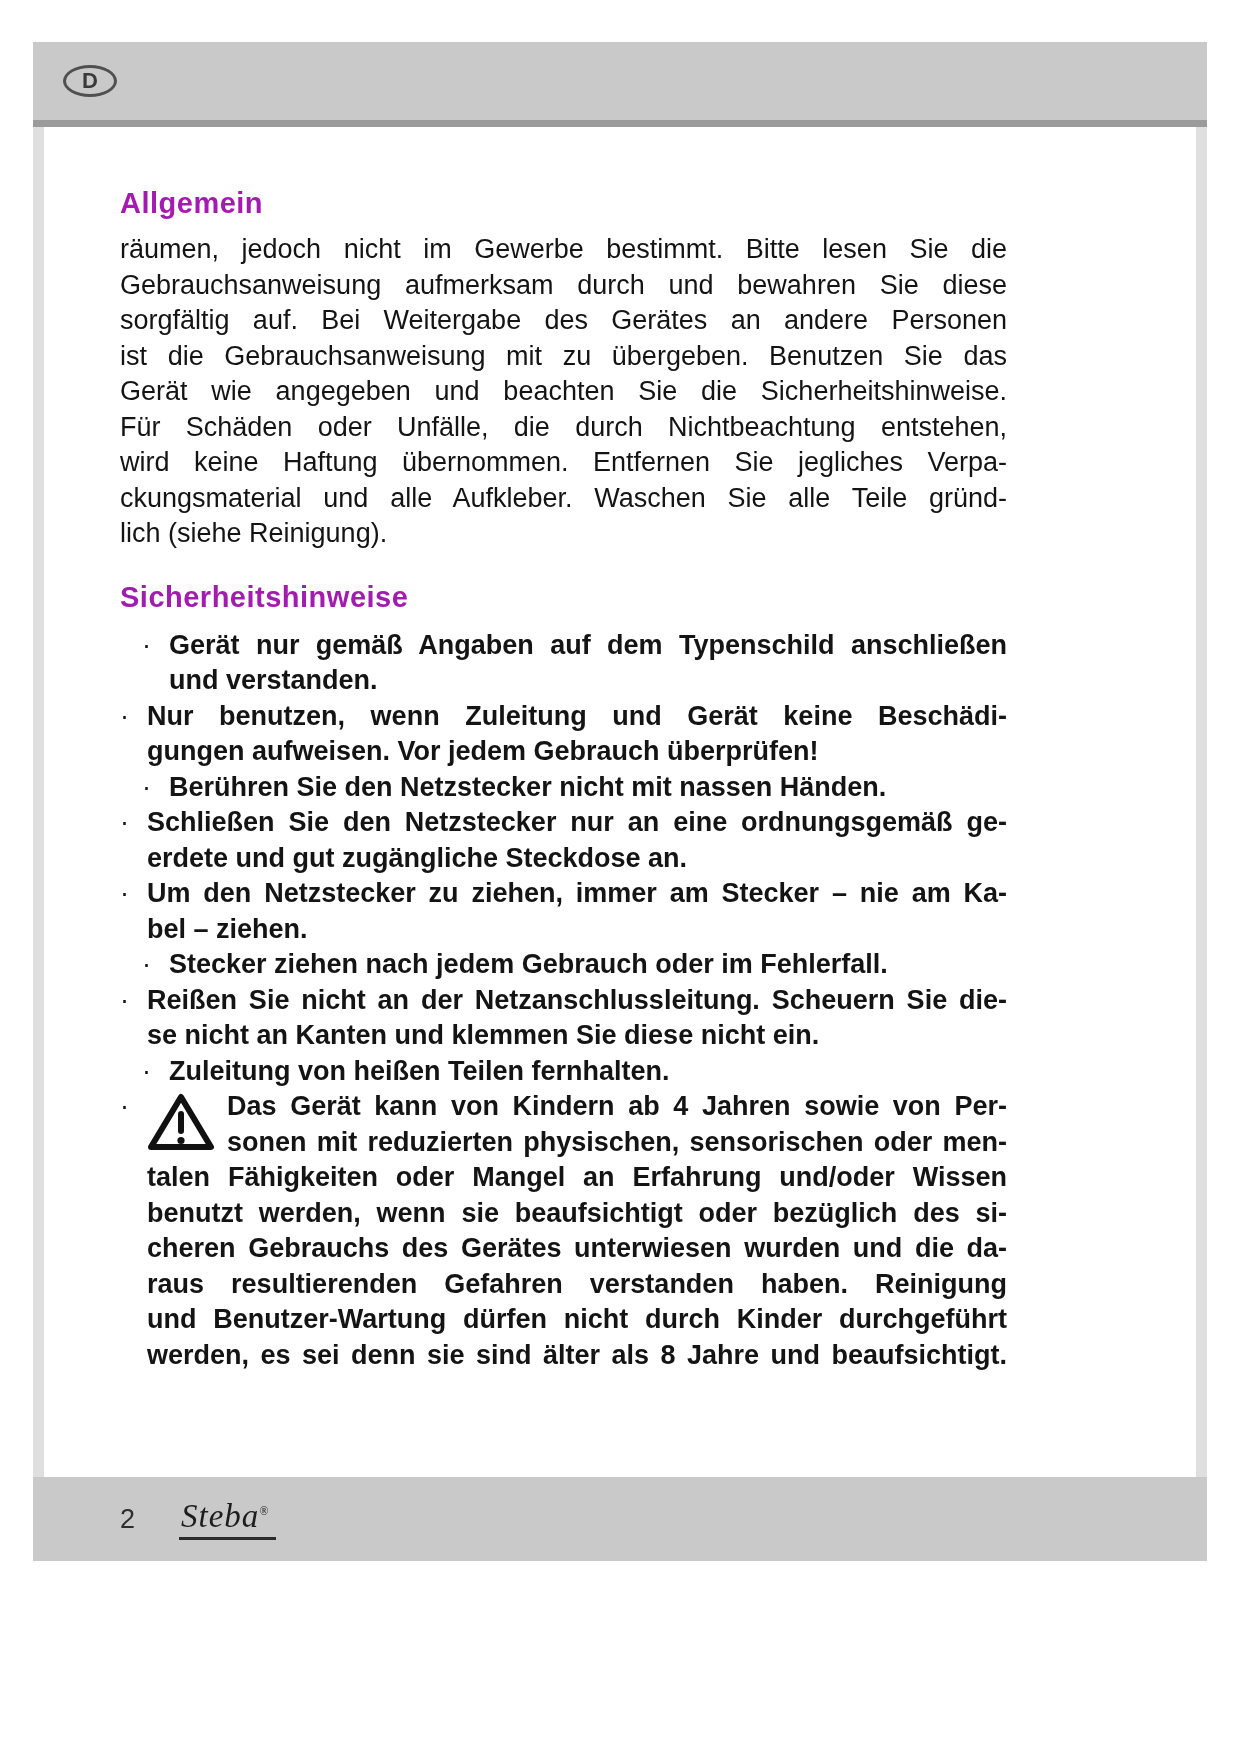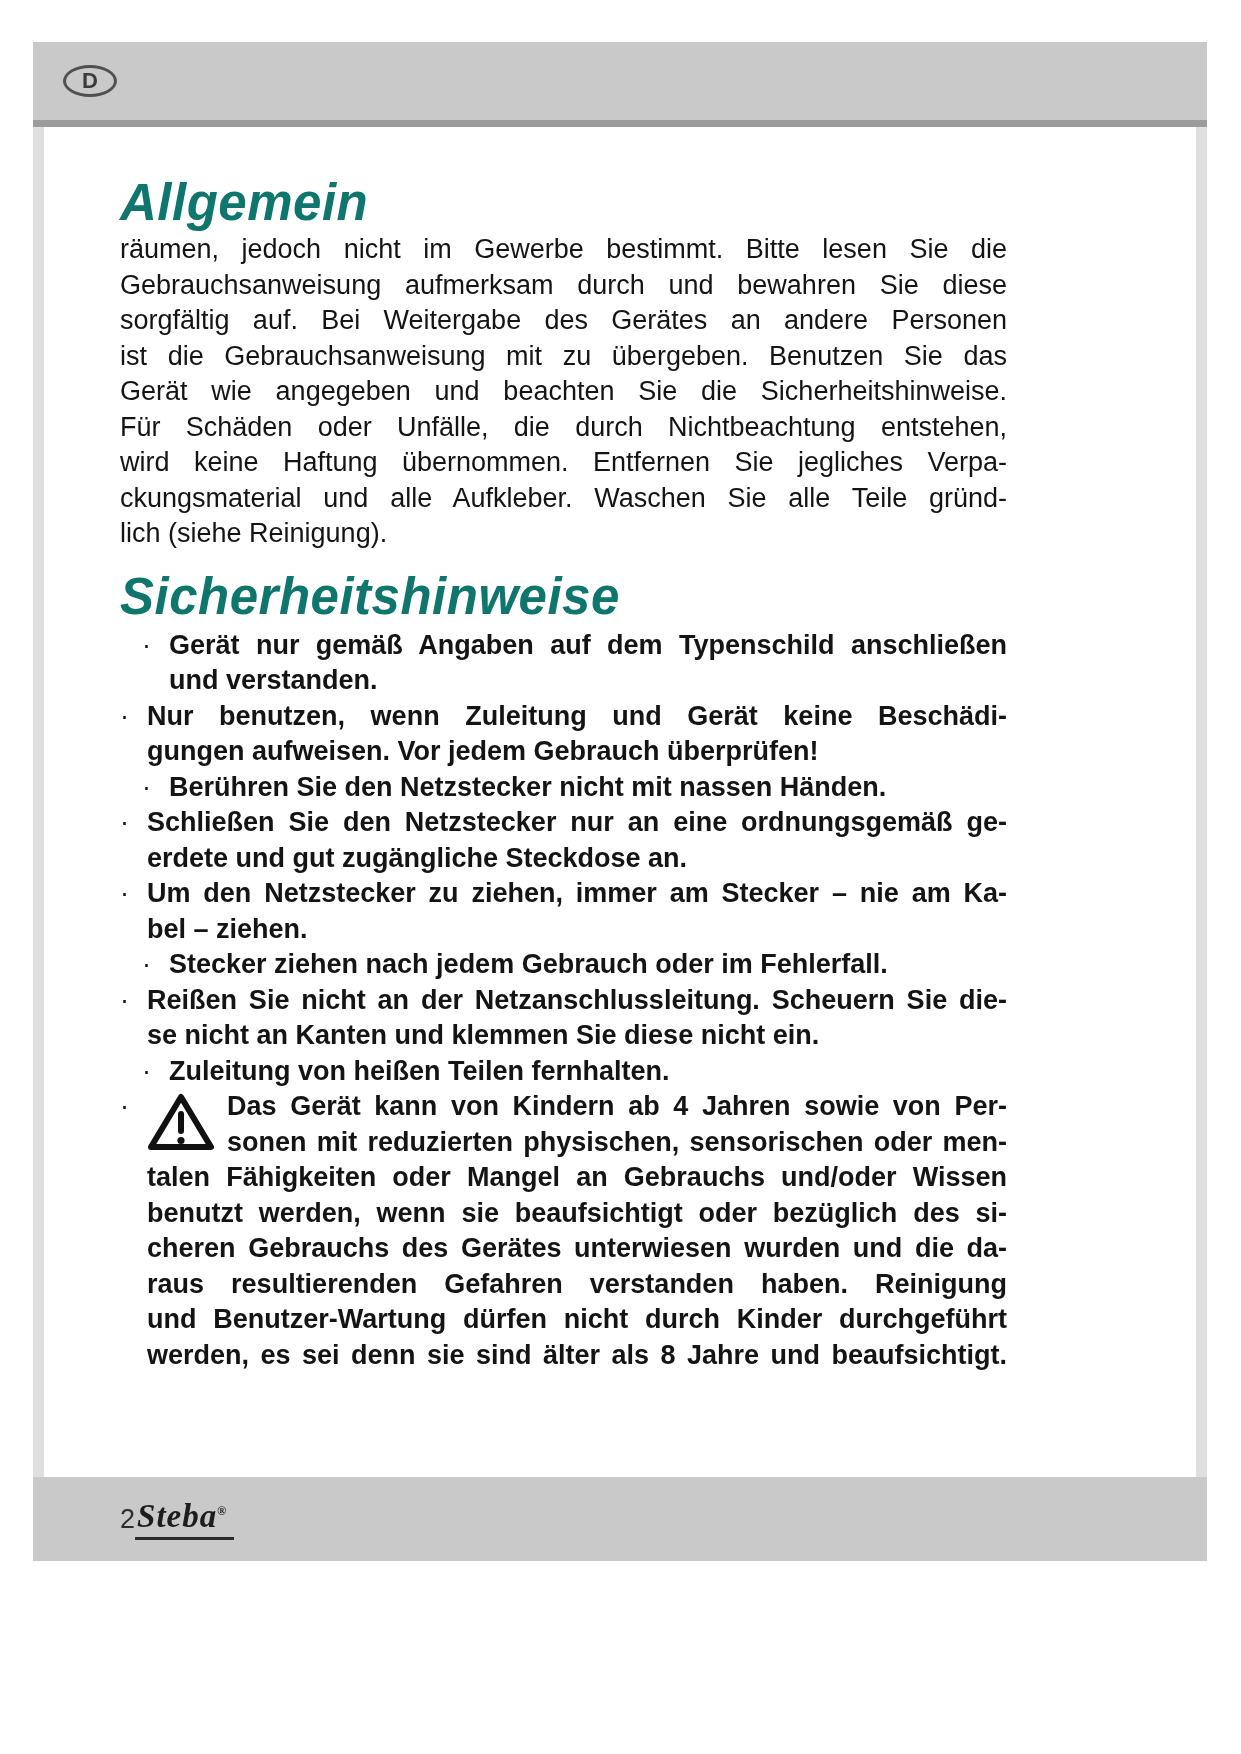--- a/index.html
+++ b/index.html
@@ -22,30 +22,30 @@
   }
   .side { position:absolute; top:127px; height:1350px; width:11px; background:#dfdfdf; }
   .side.left  { left:33px; }
   .side.right { left:1196px; }
   .band-bottom {
     position:absolute; left:33px; top:1477px; width:1174px; height:84px;
     background:#c9c9c9; display:flex; align-items:center;
   }
   .pagenum { margin-left:87px; font-size:27px; color:#2e2e2e; }
   .logo {
-    font-family:"Liberation Serif", serif;
-    font-style:italic; font-weight:700; font-size:33px; color:#1d1d1d;
+    margin-left:44px; font-family:"Liberation Serif", serif;
+    font-style:italic; font-weight:400; font-size:33px; color:#1d1d1d;
     border-bottom:3px solid #2b2b2b; padding:0 8px 2px 2px; letter-spacing:1px;
   }
   .logo .mark { font-size:12px; vertical-align:super; letter-spacing:0; }
 
   
   .content { position:absolute; left:120px; top:180px; width:887px;
              font-size:27px; line-height:35.5px; color:#141414; }
-  .head { font-size:51px; line-height:46px; font-weight:700; letter-spacing:.5px; color:#0f766e;font-style:italic; }
+  .head { font-size:29px; line-height:46px; font-weight:700; letter-spacing:.5px; color:#a21caf; }
   .head2 { margin-top:22px; }
   .para { margin-top:6px; }
   .line { text-align:justify; text-align-last:justify; }
   .line.left { text-align:right; text-align-last:left; }
 
   .bullets { margin-top:8px; }
   .bullet { display:flex; }
   .bullet .marker { flex:0 0 27px; width:27px; }
   .bullet.indent .marker { flex:0 0 49px; width:49px; padding-left:22px; }
   .bullet .b-content { flex:1; min-width:0;font-weight:bold; }
@@ -151,21 +151,21 @@
         <div class="b-content">
           <div class="warn-float">
             <svg width="68" height="60" viewBox="0 0 68 60" aria-hidden="true">
               <path d="M34 5 L64 55 L4 55 Z" fill="none" stroke="#111111" stroke-width="6" stroke-linejoin="round"></path>
               <line x1="34" y1="22" x2="34" y2="39" stroke="#111111" stroke-width="6" stroke-linecap="round"></line>
               <circle cx="34" cy="48.5" r="3.6" fill="#111111"></circle>
             </svg>
           </div>
           <div class="line">Das Gerät kann von Kindern ab 4 Jahren sowie von Per-</div>
           <div class="line">sonen mit reduzierten physischen, sensorischen oder men-</div>
-          <div class="line">talen Fähigkeiten oder Mangel an Gebrauchs und/oder Wissen</div>
+          <div class="line">talen Fähigkeiten oder Mangel an Erfahrung und/oder Wissen</div>
           <div class="line">benutzt werden, wenn sie beaufsichtigt oder bezüglich des si-</div>
           <div class="line">cheren Gebrauchs des Gerätes unterwiesen wurden und die da-</div>
           <div class="line">raus resultierenden Gefahren verstanden haben. Reinigung</div>
           <div class="line">und Benutzer-Wartung dürfen nicht durch Kinder durchgeführt</div>
           <div class="line">werden, es sei denn sie sind älter als 8 Jahre und beaufsichtigt.</div>
         </div>
       </div>
 
     </div>
   </div>

